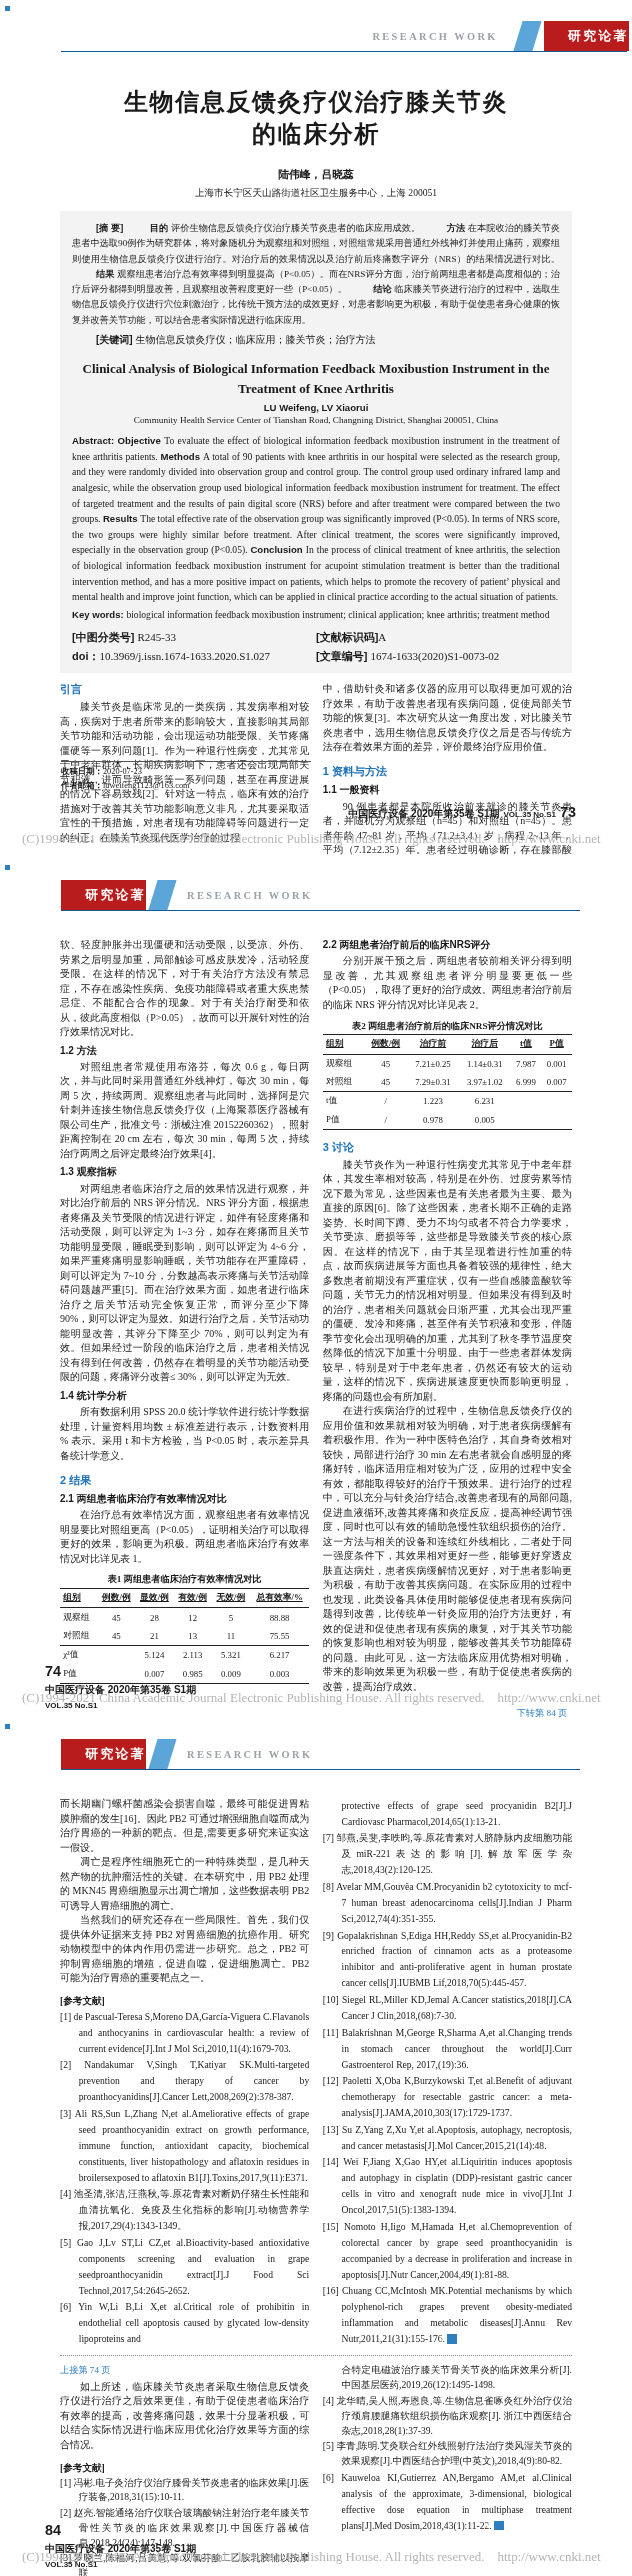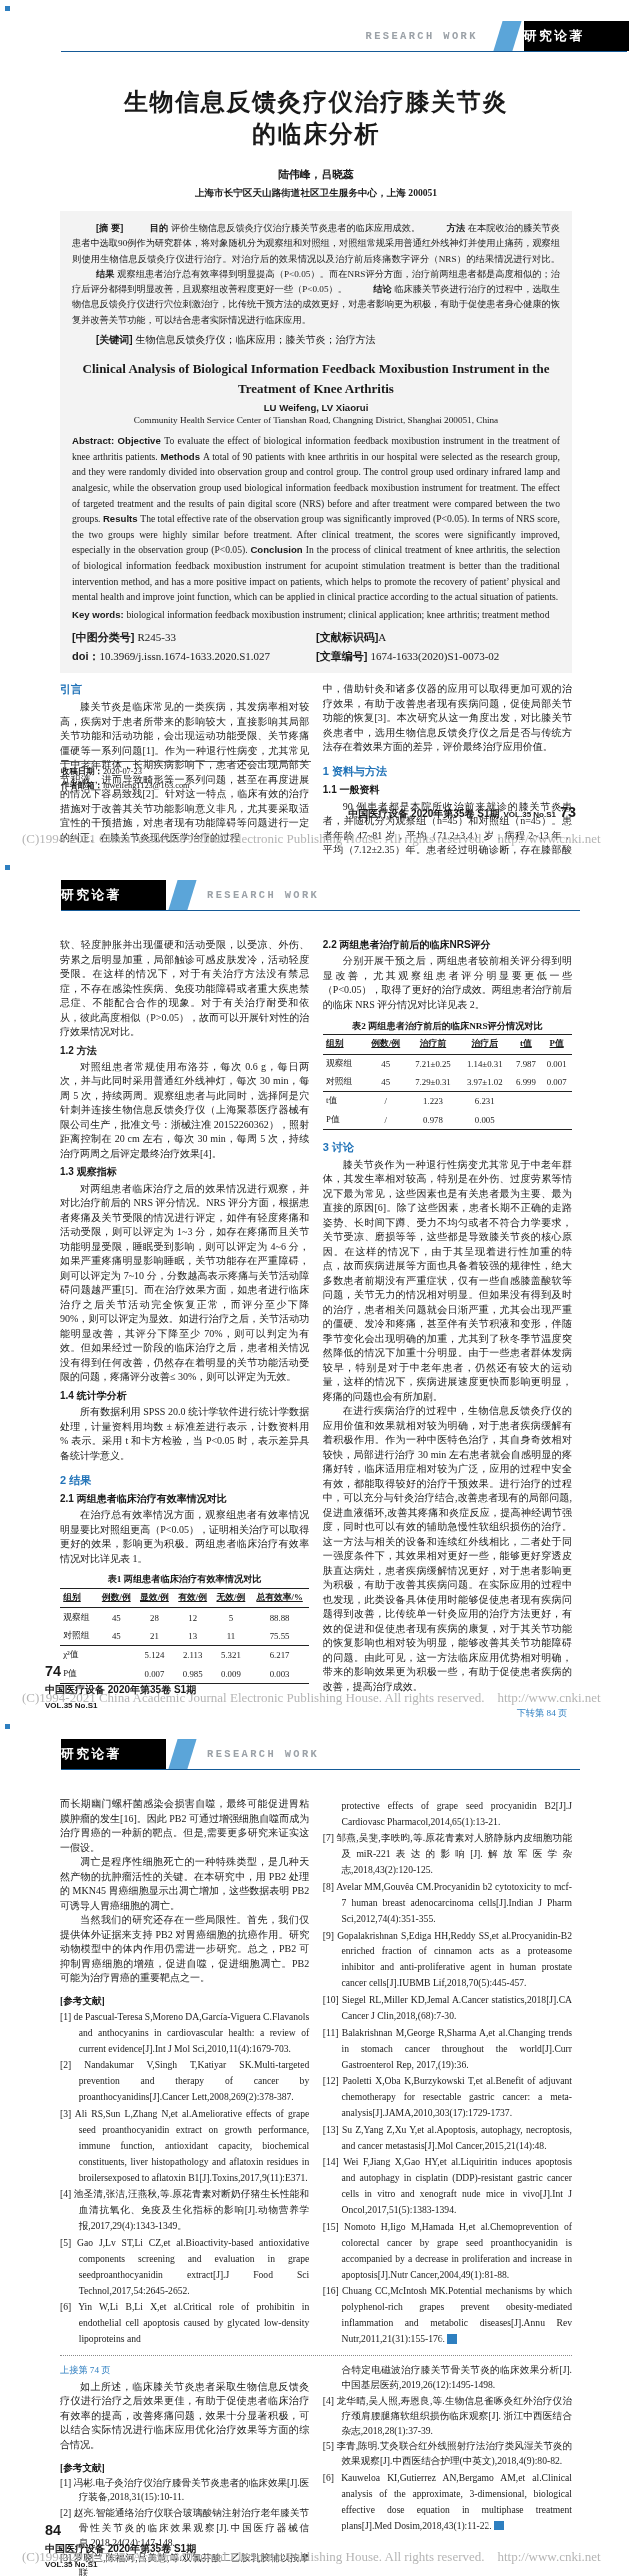--- a/index.html
+++ b/index.html
@@ -4,33 +4,33 @@
 <style>
   html,body { margin:0; padding:0; background:#fff; }
   body { width:632px; font-family:"Liberation Serif","DejaVu Serif",serif; color:#1a1a1a; }
   .page { position:relative; width:632px; height:859px; overflow:hidden; background:#fff; }
   .corner-mark { position:absolute; left:4.8px; top:6.4px; width:5.6px; height:4.8px; background:#2e7fc0; }
 
   
   .hdr { position:relative; margin-top:21px; height:30px; border-bottom:1.6px solid #155a97; display:flex; align-items:center; }
   .hdr-p1 { margin-left:61px; margin-right:4.8px; justify-content:flex-end; }
   .hdr-p23 { margin-left:61px; margin-right:52px; justify-content:flex-start; }
-  .hdr-en { color:#9ba1a7; font-family:Liberation Mono, monospace; font-size:10.4px; font-weight:bold; letter-spacing:2.4px; }
+  .hdr-en { color:#9ba1a7; font-family:Liberation Serif, serif; font-size:10.4px; font-weight:bold; letter-spacing:2.4px; }
   .hdr-p1 .hdr-en { margin-right:46px; }
   .hdr-p23 .hdr-en { margin-left:41px; }
-  .banner { position:relative; background:#000000; width:105px; height:30px; color:#fff; display:flex; align-items:center; justify-content:flex-start; font-family:"Liberation Sans",sans-serif; font-size:12.8px; font-weight:bold; letter-spacing:2.4px; flex:0 0 auto; }
+  .banner { position:relative; background:#b91c1c; width:85px; height:30px; color:#fff; display:flex; align-items:center; justify-content:flex-end; font-family:"Liberation Sans",sans-serif; font-size:12.8px; font-weight:bold; letter-spacing:2.4px; flex:0 0 auto; }
   .hdr-p1 .banner { margin-right:-1.6px; }
   .accent { position:absolute; top:0; width:19px; height:30px; background:#5ba5d9; transform:skewX(-17deg); }
   .accent-left { left:-25.5px; }
   .accent-right { right:-25.5px; }
 
   
   .title { margin-top:35px; text-align:center; font-size:24px; font-weight:bold; line-height:1.33; letter-spacing:1.6px; }
   .authors { margin-top:17px; text-align:center; font-family:"Liberation Sans",sans-serif; font-size:10.8px; font-weight:bold; }
-  .affil { margin-top:5.6px; text-align:center; font-size:9.6px;font-weight:bold; }
+  .affil { margin-top:5.6px; text-align:center; font-size:9.6px; }
 
   
   .abs-panel { margin:11px 60px 0; background:#f3f3f3; padding:9.6px 12px 8px; }
   .abs-cn { font-size:9.2px; line-height:1.66; text-align:justify; }
   .abs-cn .lbl, .kw .lbl { font-family:"Liberation Sans",sans-serif; font-weight:bold;padding-left:24px; }
   .kw { font-size:10px; line-height:1.66; margin-top:4px; text-align:justify; }
   .en-title { margin-top:11px; text-align:center; font-size:13px; font-weight:bold; line-height:1.5; }
   .en-authors { margin-top:3.2px; text-align:center; font-family:"Liberation Sans",sans-serif; font-size:9.6px; font-weight:bold; }
   .en-affil { margin-top:2.4px; text-align:center; font-size:9.2px; }
   .abs-en { margin-top:8px; font-size:9.6px; line-height:1.63; text-align:justify; }

